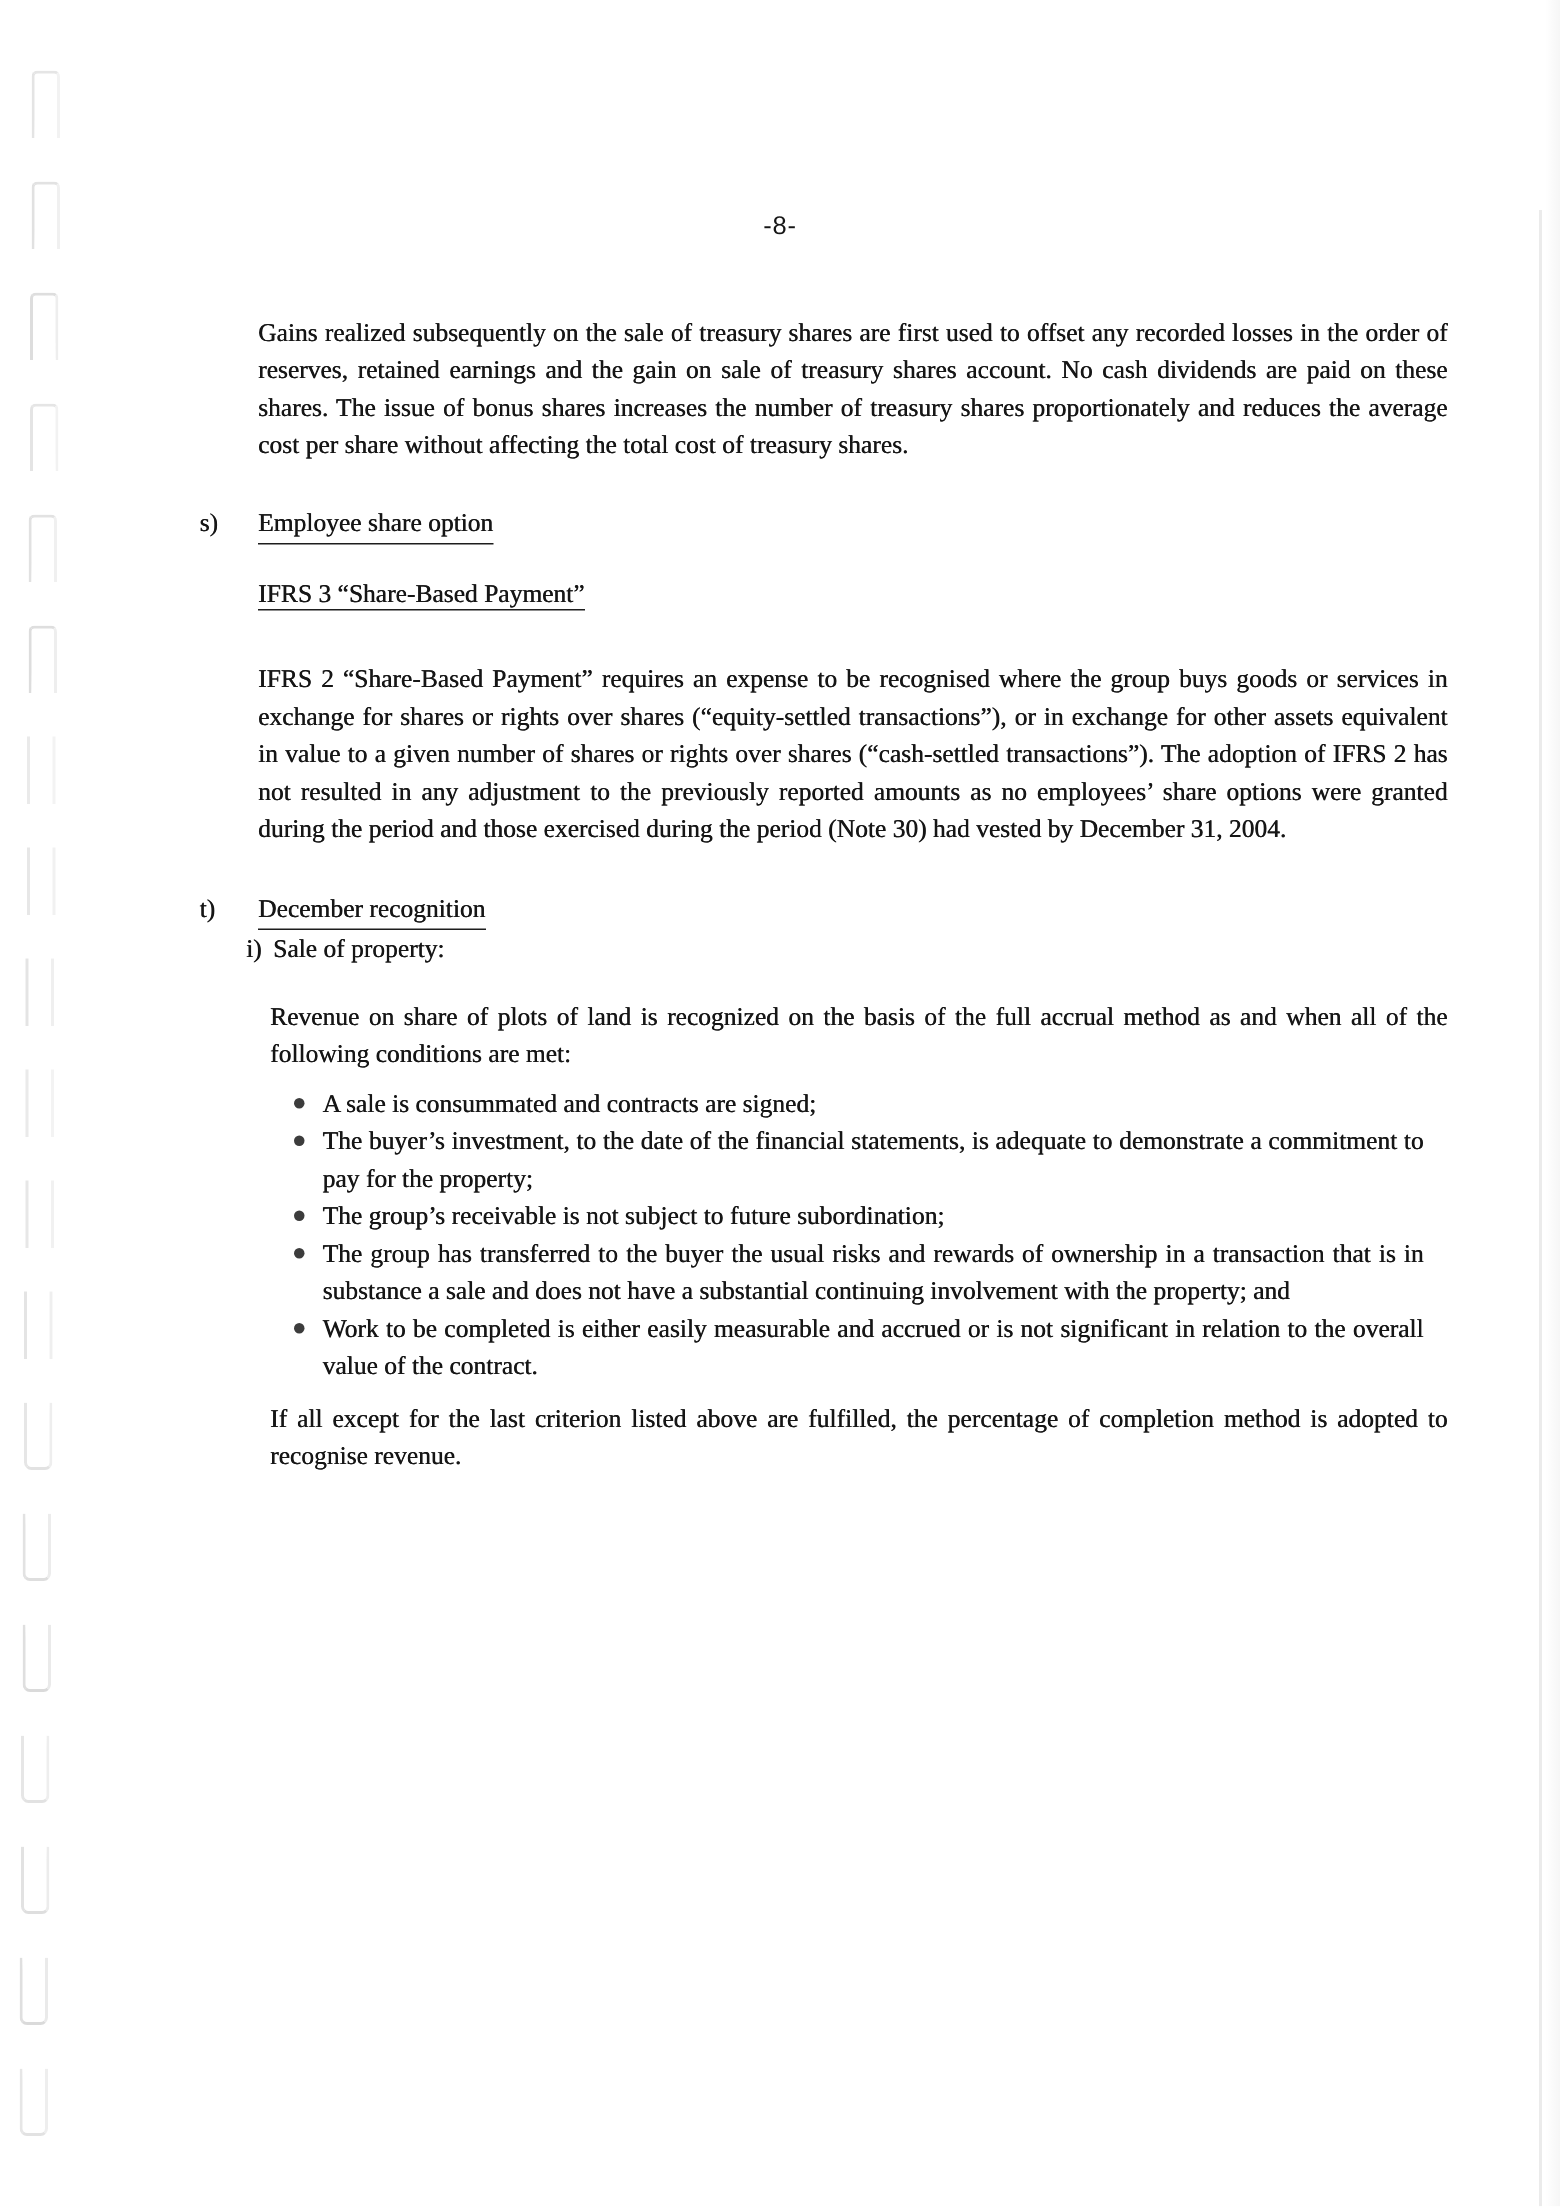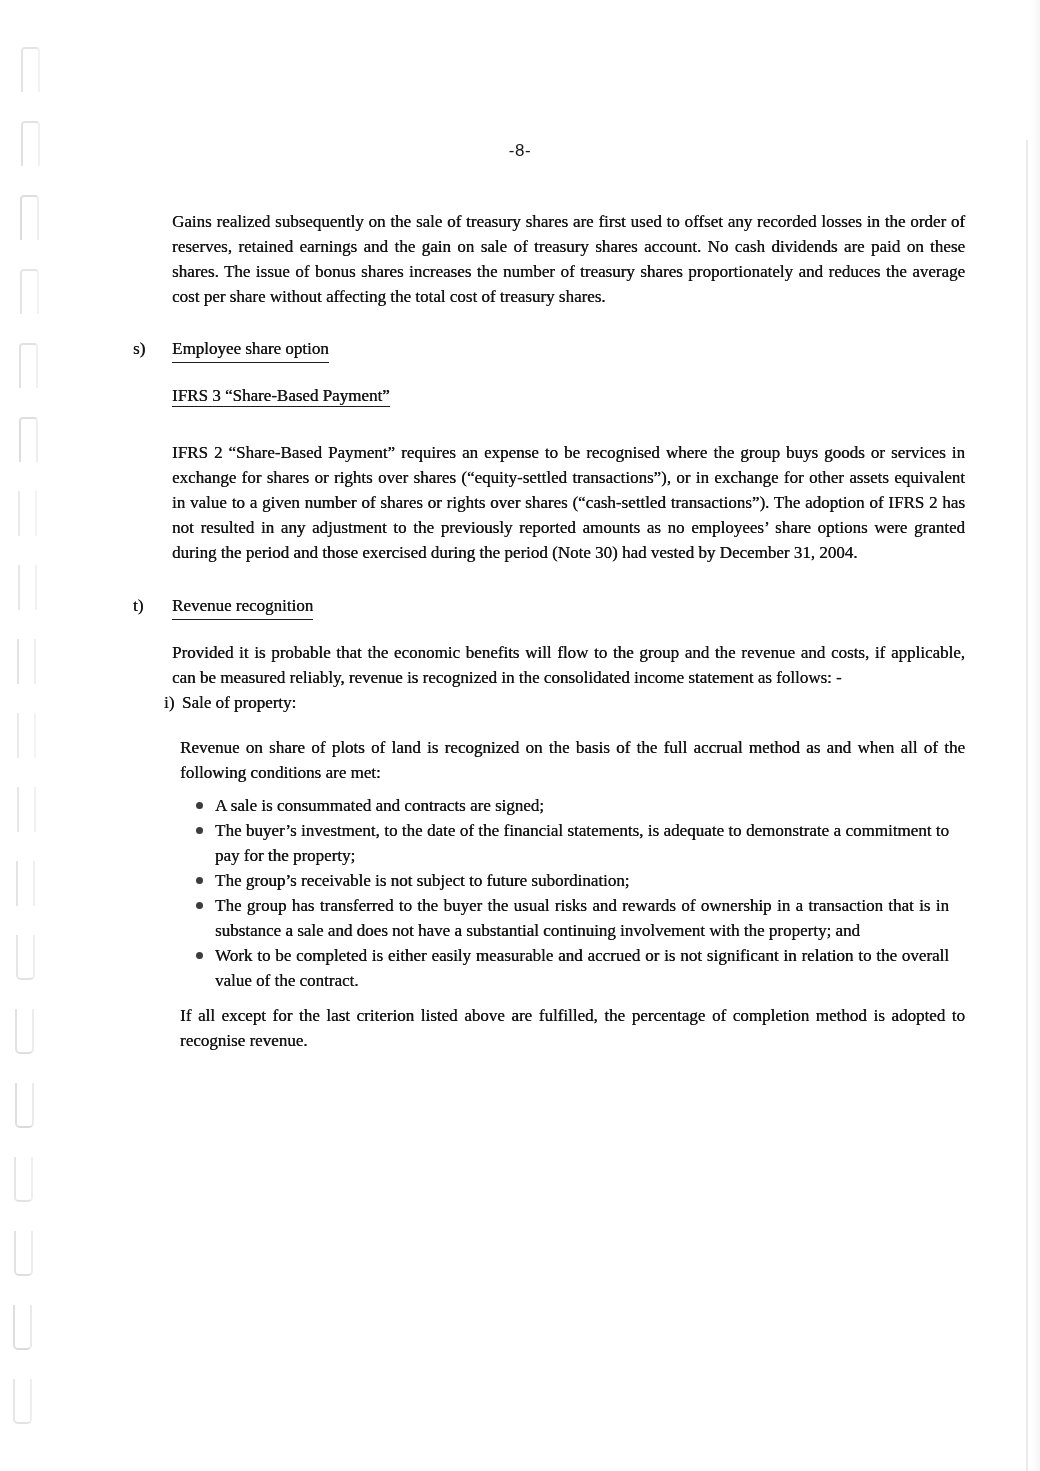--- a/index.html
+++ b/index.html
@@ -179,24 +179,23 @@
     </div>
 
     <div class="subheading">
       <span class="heading-underline">IFRS 3 “Share-Based Payment”</span>
     </div>
 
     <p class="para indent-1 m-s-body">IFRS 2 “Share-Based Payment” requires an expense to be recognised where the group buys goods or services in exchange for shares or rights over shares (“equity-settled transactions”), or in exchange for other assets equivalent in value to a given number of shares or rights over shares (“cash-settled transactions”). The adoption of IFRS 2 has not resulted in any adjustment to the previously reported amounts as no employees’ share options were granted during the period and those exercised during the period (Note 30) had vested by December 31, 2004.</p>
 
     <div class="section-heading m-t-head">
       <span class="section-letter">t)</span>
-      <span class="heading-underline">Revenue recognition</span>
-    </div>
-
-    <p class="para indent-1 m-t-body">Provided it is probable that the economic benefits will flow to the group and the revenue and costs, if applicable, can be measured reliably, revenue is recognized in the consolidated income statement as follows: -</p>
+      <span class="heading-underline">December recognition</span>
+    </div>
+
 
     <div class="subsection">
 
       <div class="subsection-heading m-i-head">
         <span class="subsection-marker">i)</span>
         <span>Sale of property:</span>
       </div>
 
       <div class="subsection-inner">
 

